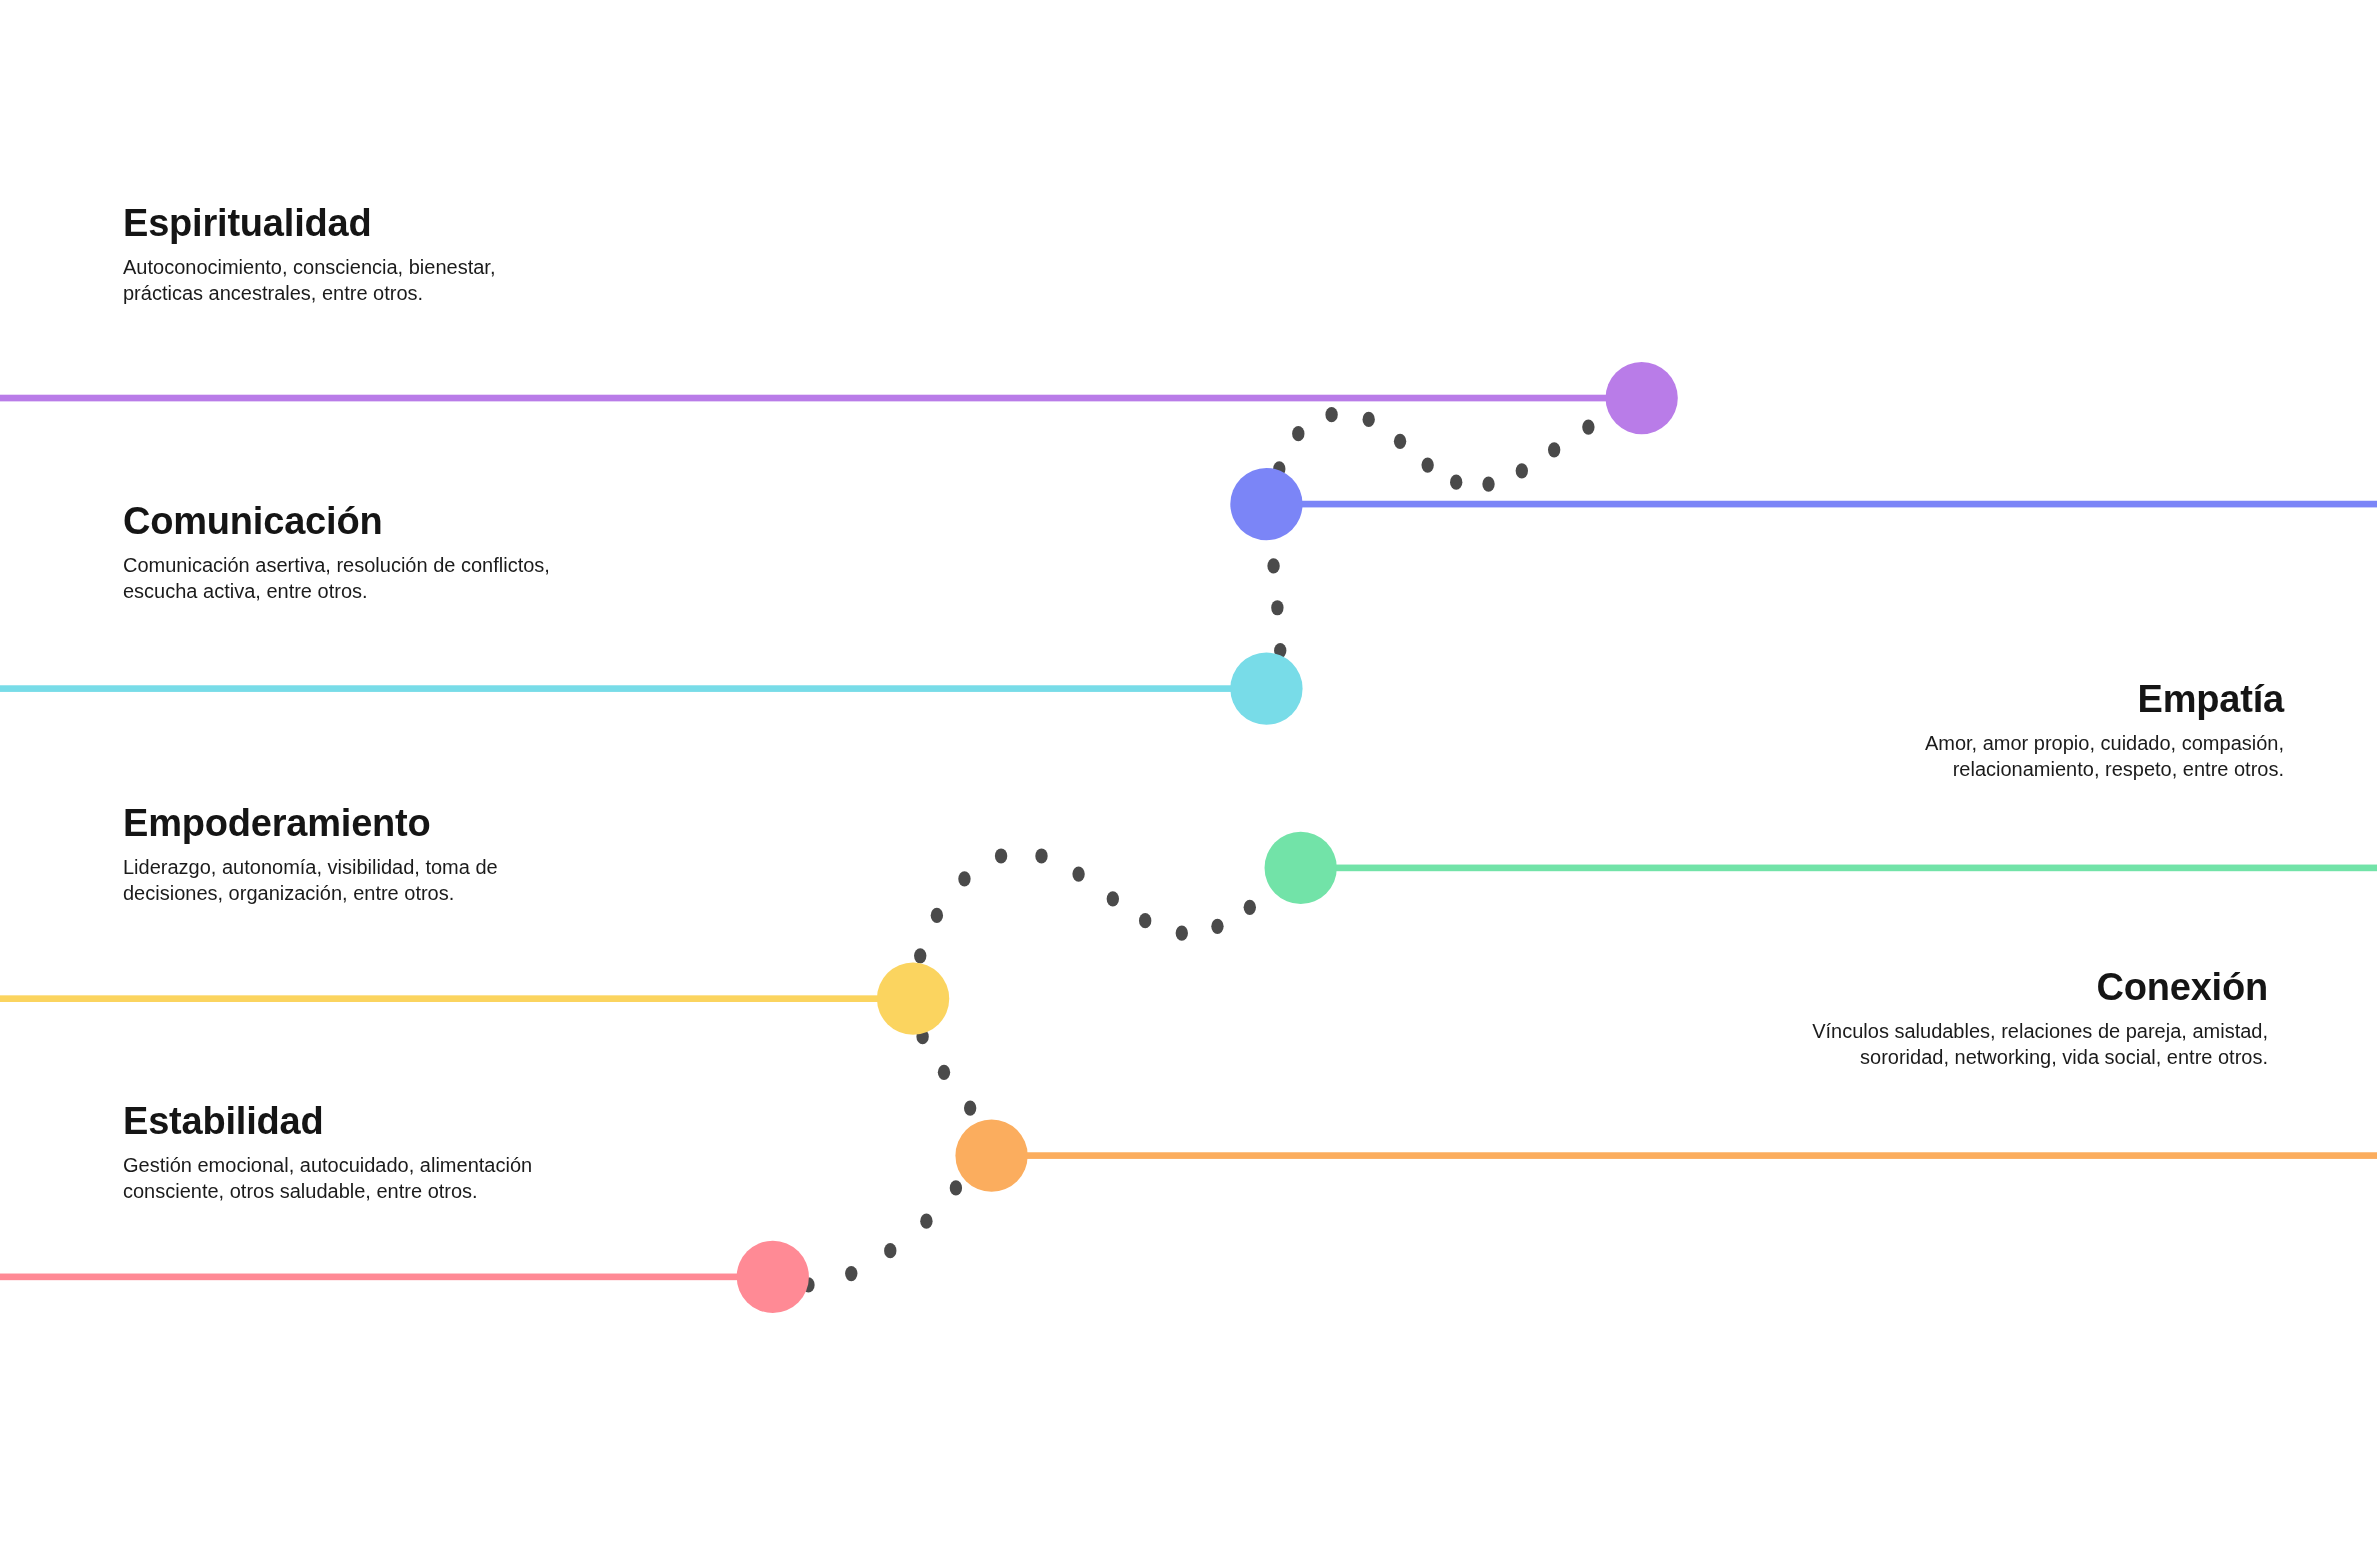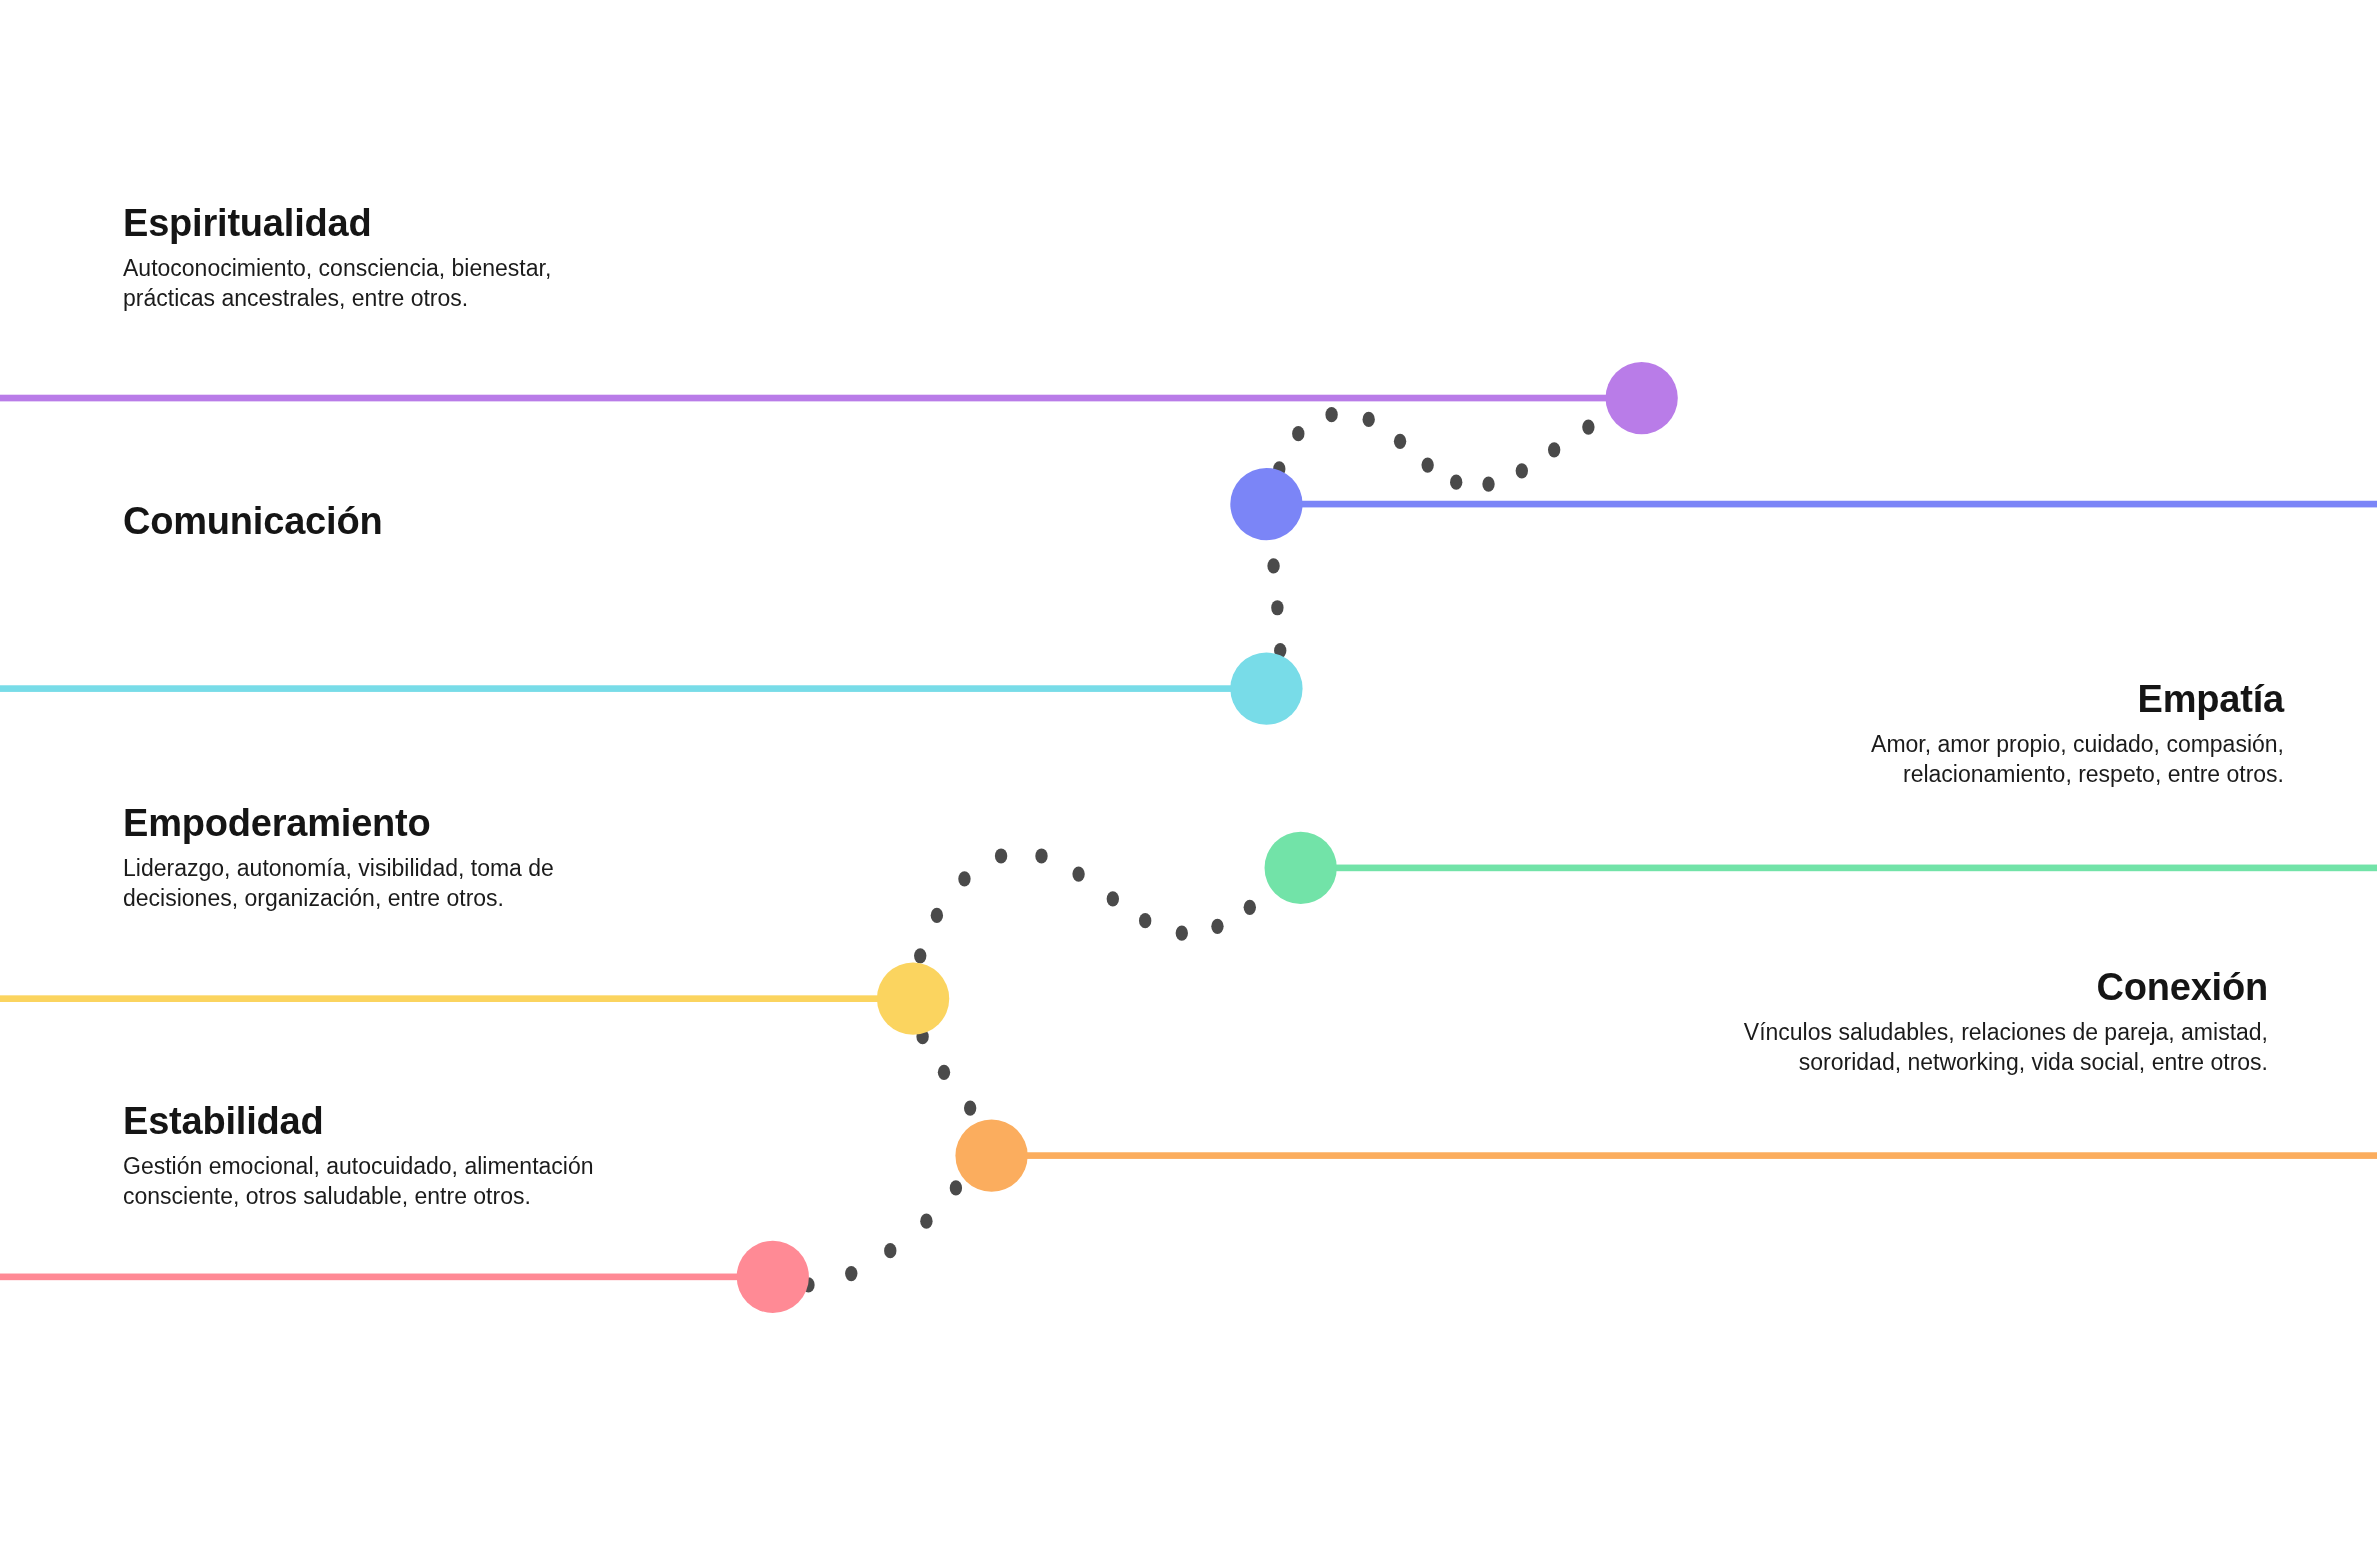--- a/index.html
+++ b/index.html
@@ -9,21 +9,21 @@
     background:#ffffff;overflow:hidden;
   }
   svg.layer{position:absolute;top:0;left:0;width:2404px;height:1556px;}
   .blk{position:absolute;}
   .blk .ttl{
     font-size:38px;font-weight:700;color:#151515;
     letter-spacing:-0.2px;line-height:1.0;margin:0 0 12.4px 0;
     white-space:nowrap;
   }
   .blk .dsc{
-    font-size:23px;font-weight:400;color:#1b1b1b;
+    font-size:20px;font-weight:400;color:#1b1b1b;
     line-height:1.30;margin:0;white-space:pre-line;
   }
   .blk.L{text-align:left;}
   .blk.R{text-align:right;}
 </style>
 </head>
 <body>
 
 <div id="canvas">
 
@@ -90,20 +90,22 @@
     <div class="ttl">Espiritualidad</div>
     <div class="dsc">Autoconocimiento, consciencia, bienestar,
 prácticas ancestrales, entre otros.</div>
   </div>
 
   <div class="blk R" style="right:120px;top:361px;width:761px;">
   </div>
 
   <div class="blk L" style="left:123px;top:502px;width:761px;">
     <div class="ttl">Comunicación</div>
+    <div class="dsc">Comunicación asertiva, resolución de conflictos,
+escucha activa, entre otros.</div>
   </div>
 
   <div class="blk R" style="right:120px;top:680px;width:761px;">
     <div class="ttl">Empatía</div>
     <div class="dsc">Amor, amor propio, cuidado, compasión,
 relacionamiento, respeto, entre otros.</div>
   </div>
 
   <div class="blk L" style="left:123px;top:804px;width:761px;">
     <div class="ttl">Empoderamiento</div>

